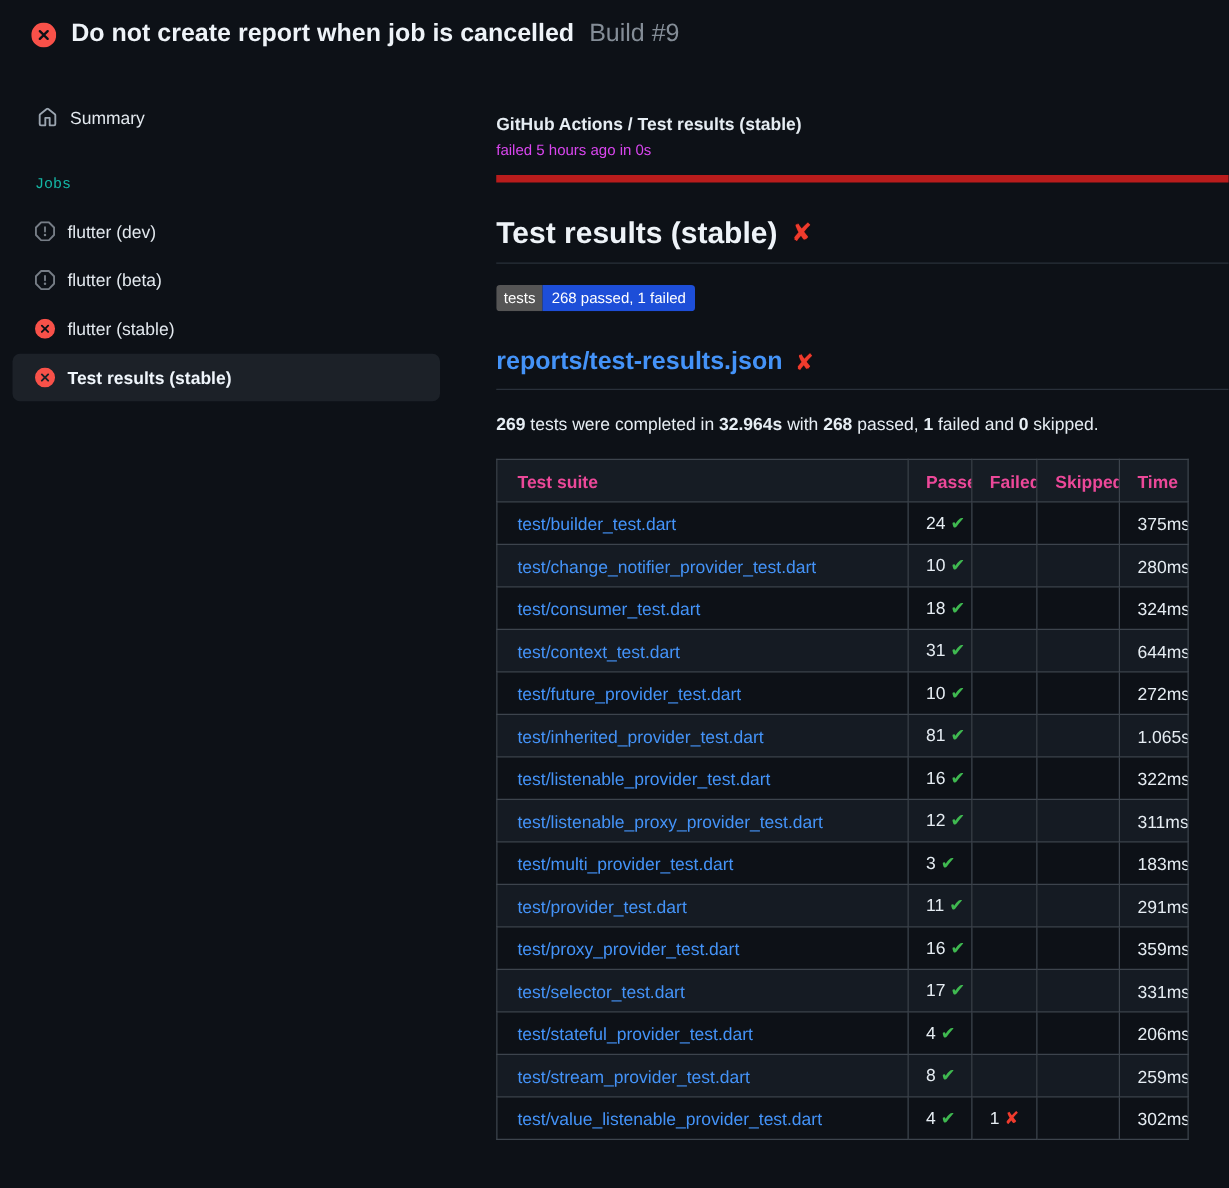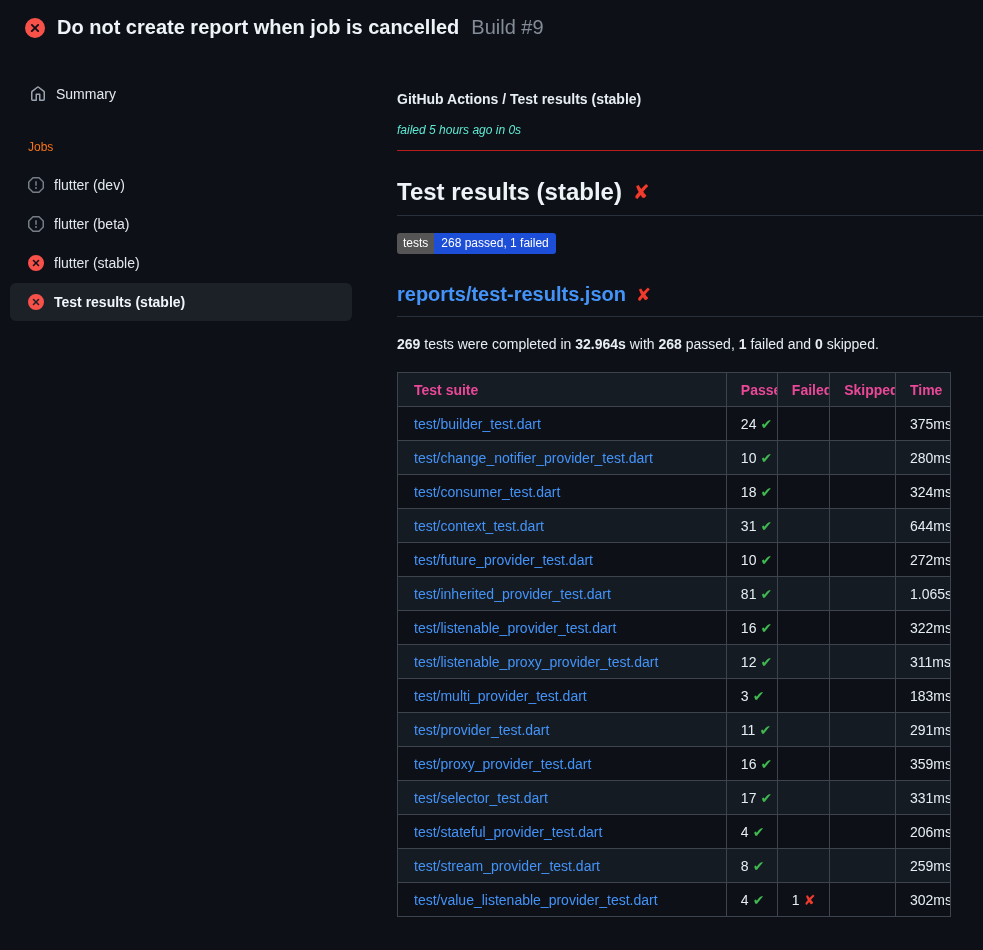--- a/index.html
+++ b/index.html
@@ -16,32 +16,32 @@
 
   
   .layout{display:flex;align-items:flex-start;}
   .sidebar{width:397px;flex:none;box-sizing:border-box;padding:22px 45px 0 10px;}
   .main{flex:1;min-width:0;padding:38px 0 0 0;}
 
   
   .side-item{display:flex;align-items:center;gap:10px;height:38px;padding:0 18px;
     border-radius:6px;font-size:14px;color:#e2e8ee;cursor:pointer;margin-bottom:1px;text-align:right;}
   .side-item.summary{padding:0 20px;}
-  .jobs-label{font-size:12px;color:#f97316;margin:27px 0 12px 18px;}
+  .jobs-label{font-size:12px;color:#14b8a6;margin:27px 0 12px 18px;font-family:Liberation Mono, monospace;}
   .side-item.selected{background:#1c2128;font-weight:700;color:#f0f6fc;}
   .icon-16{width:16px;height:16px;flex:none;display:inline-flex;}
   .icon-16 svg,.icon-20 svg{width:100%;height:100%;}
   .ic-cancelled svg{fill:#767d86;}
   .ic-failed svg{fill:#f85149;}
   .ic-home svg{fill:#9aa4af;}
 
   
-  .check-head{padding-bottom:13px;border-bottom:1px solid #b91c1c;}
+  .check-head{padding-bottom:13px;border-bottom:6px solid #b91c1c;}
   .breadcrumb{font-size:14px;font-weight:700;color:#e6edf3;}
-  .status-line{font-size:12px;color:#5eead4;margin-top:16px;font-style:italic;}
+  .status-line{font-size:12px;color:#d946ef;margin-top:6px;}
 
   
   h2.section{font-size:24px;font-weight:700;margin:27px 0 0;padding-bottom:9px;
     border-bottom:1px solid #29303a;display:flex;align-items:center;gap:11px;color:#eef3f8;}
   h2.report{font-size:20px;font-weight:700;margin:29px 0 0;padding-bottom:10px;
     border-bottom:1px solid #29303a;display:flex;align-items:center;gap:10px;}
   h2.report .report-link{color:#4493f8;text-decoration:none;}
   .xmark{color:#ef3b2d;font-weight:700;font-size:20px;line-height:1;
     text-shadow:0 0 1px #5a0f08;}
 

